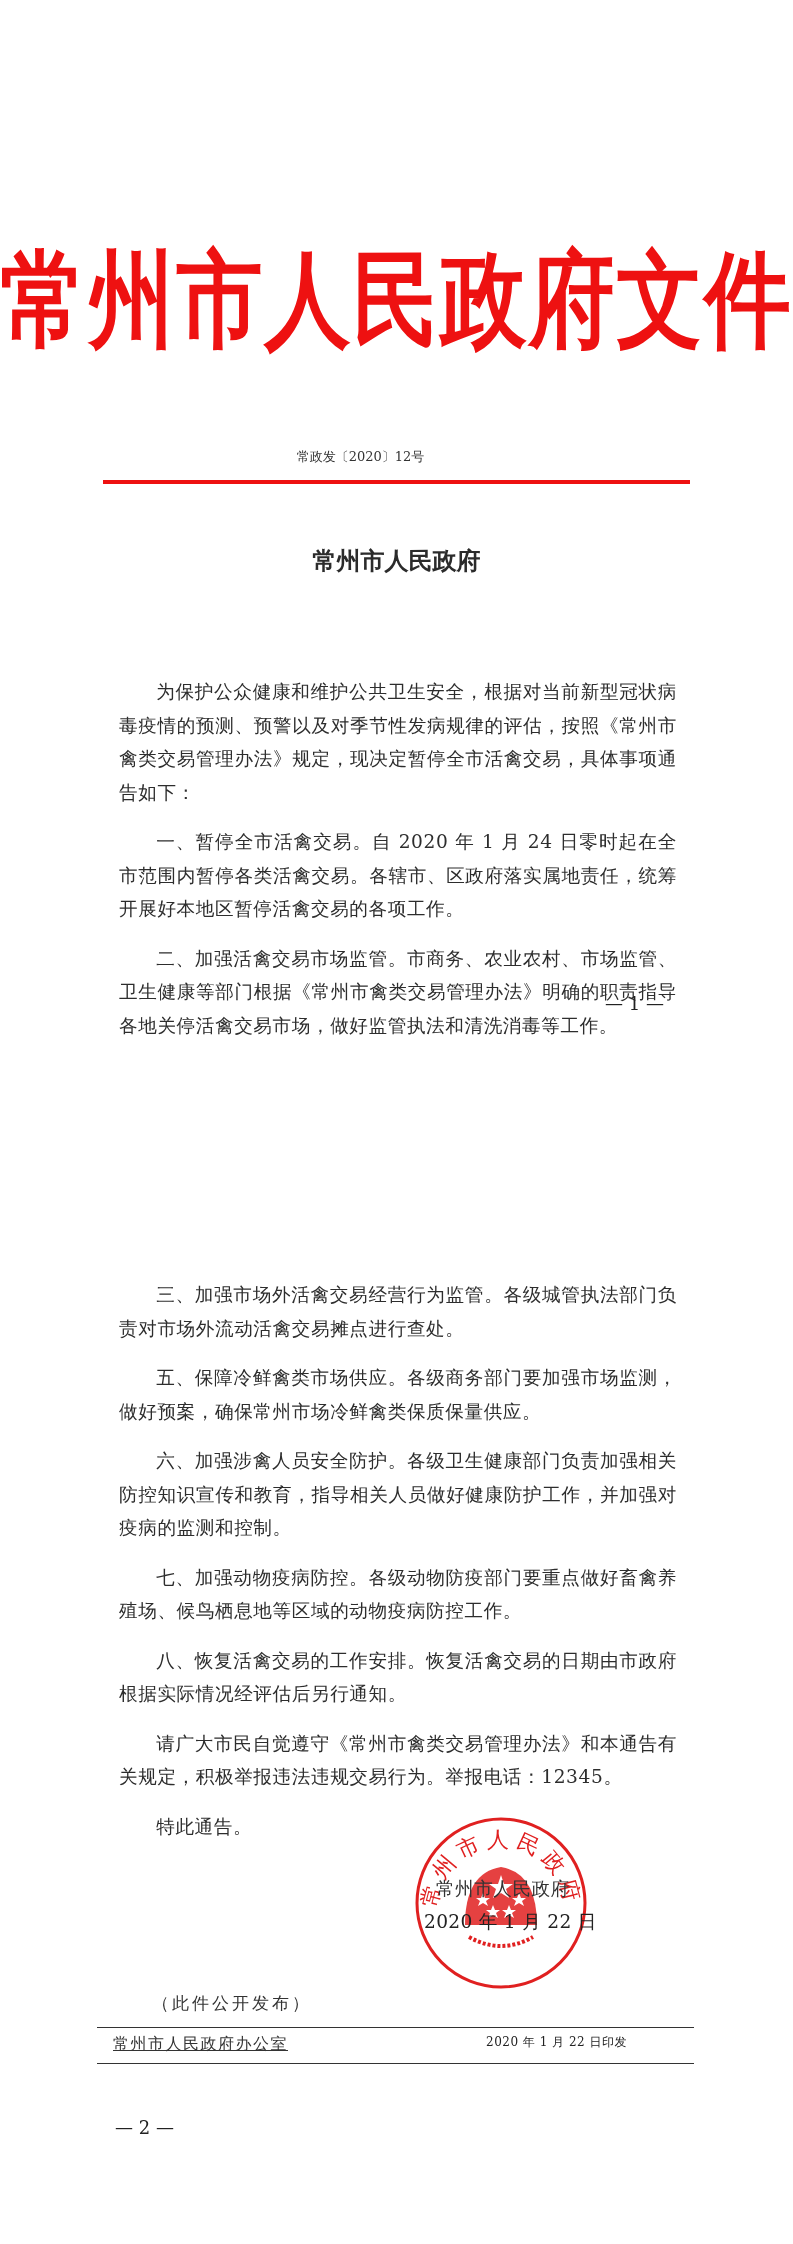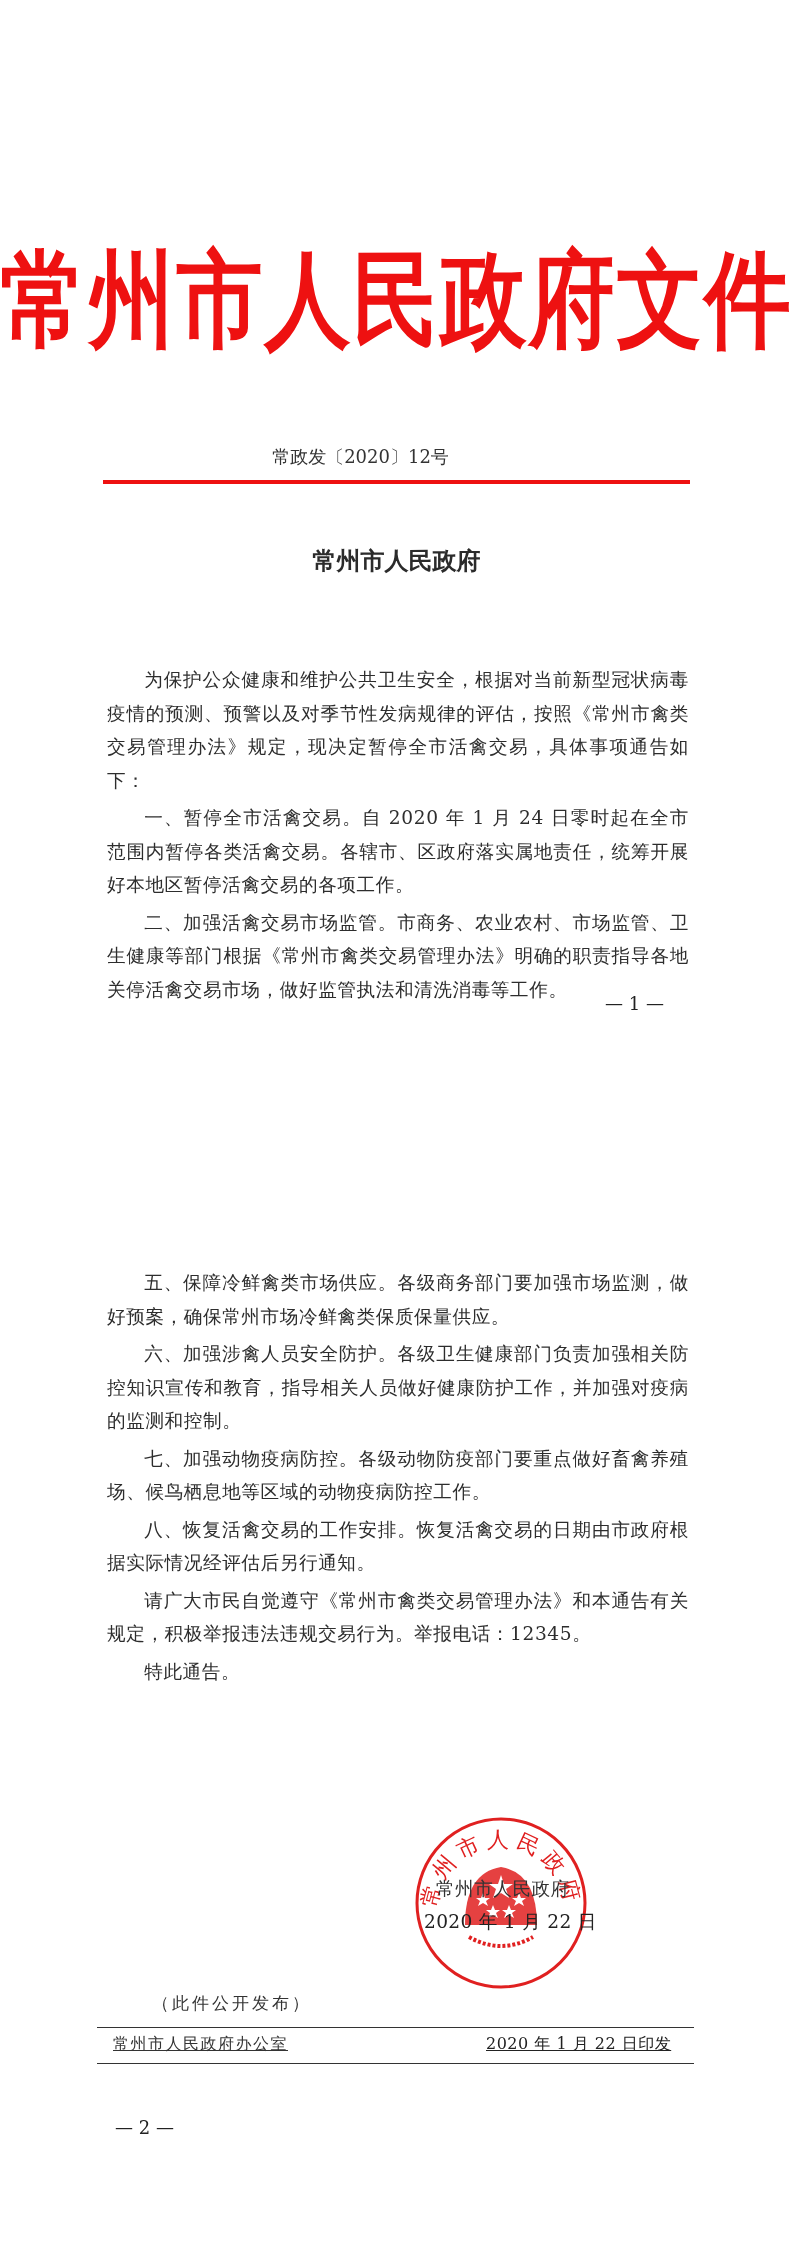--- a/index.html
+++ b/index.html
@@ -3,54 +3,55 @@
   <meta charset="utf-8">
   <style>
     html, body { margin: 0; padding: 0; background: #ffffff; }
     body { width: 793px; height: 2244px; position: relative; overflow: hidden;
            font-family: "DejaVu Serif", "Liberation Serif", serif; color: #2a2a2a; }
     .abs { position: absolute; }
     .red-title { left: 0; width: 793px; top: 232px; text-align: center;
                  color: #ee1111; font-size: 86px; line-height: 110px; font-weight: bold;
                  letter-spacing: 2px; transform: scaleY(1.22); transform-origin: center top;
                  font-family: "DejaVu Serif", "Liberation Serif", serif; }
-    .doc-number { left: 0; width: 721px; top: 445px; text-align: center; font-size: 18px; line-height: 24px; color: #333; }
+    .doc-number { left: 0; width: 721px; top: 445px; text-align: center; font-size: 13px; line-height: 24px; color: #333; }
     .red-rule { left: 103px; width: 587px; top: 480px; height: 4px; background: #ee1111; }
     .heading { left: 0; width: 793px; top: 542px; text-align: center; font-size: 24px; line-height: 38px; font-weight: bold; color: #2b2b2b; }
     .body-block { left: 103px; width: 590px; font-size: 18.6px; line-height: 33.5px; letter-spacing: 0.6px; text-align: justify; text-align-last: left; color: #2d2d2d; }
-    .body-block p { margin: 4px; text-indent: 2em; }
+    .body-block p { margin: 16px; text-indent: 2em; }
     .page-num-1 { left: 605px; top: 993px; font-size: 18px; color: #222; }
     .page-num-2 { left: 115px; top: 2117px; font-size: 18px; color: #222; }
     .stamp { left: 413px; top: 1815px; width: 176px; height: 176px; }
     .sign-org { left: 436px; top: 1876px; font-size: 18.6px; color: #333; letter-spacing: 0.5px; }
     .sign-date { left: 424px; top: 1909px; font-size: 18.6px; color: #222; letter-spacing: 0.3px; }
     .public-note { left: 152px; top: 1973px; font-size: 17px; color: #333; letter-spacing: 3px; margin-top: 19px; }
     .footer-rule { left: 97px; width: 597px; height: 1px; background: #333; }
     .footer-left { left: 113px; top: 2034px; font-size: 16px; color: #333; letter-spacing: 1.5px; text-decoration: underline; }
-    .footer-right { left: 486px; top: 2034px; font-size: 16px; color: #222; letter-spacing: 0.5px; text-decoration: underline; }
+    .footer-right { left: 486px; top: 2034px; font-size: 12px; color: #222; letter-spacing: 0.5px; }
   </style>
 </head>
 <body>
 
 <div class="abs red-title">常州市人民政府文件</div>
 <div class="abs doc-number">常政发〔2020〕12号</div>
 <div class="abs red-rule"></div>
 
 <div class="abs heading">
   <div>常州市人民政府</div>
 </div>
 
 <div class="abs body-block" style="top:659px;">
   <p>为保护公众健康和维护公共卫生安全，根据对当前新型冠状病毒疫情的预测、预警以及对季节性发病规律的评估，按照《常州市禽类交易管理办法》规定，现决定暂停全市活禽交易，具体事项通告如下：</p>
   <p>一、暂停全市活禽交易。自 2020 年 1 月 24 日零时起在全市范围内暂停各类活禽交易。各辖市、区政府落实属地责任，统筹开展好本地区暂停活禽交易的各项工作。</p>
   <p>二、加强活禽交易市场监管。市商务、农业农村、市场监管、卫生健康等部门根据《常州市禽类交易管理办法》明确的职责指导各地关停活禽交易市场，做好监管执法和清洗消毒等工作。</p>
 </div>
 <div class="abs page-num-1">— 1 —</div>
 
 <div class="abs body-block" style="top:1262px;">
+  <p>三、加强市场外活禽交易经营行为监管。各级城管执法部门负责对市场外流动活禽交易摊点进行查处。</p>
   <p>五、保障冷鲜禽类市场供应。各级商务部门要加强市场监测，做好预案，确保常州市场冷鲜禽类保质保量供应。</p>
   <p>六、加强涉禽人员安全防护。各级卫生健康部门负责加强相关防控知识宣传和教育，指导相关人员做好健康防护工作，并加强对疫病的监测和控制。</p>
   <p>七、加强动物疫病防控。各级动物防疫部门要重点做好畜禽养殖场、候鸟栖息地等区域的动物疫病防控工作。</p>
   <p>八、恢复活禽交易的工作安排。恢复活禽交易的日期由市政府根据实际情况经评估后另行通知。</p>
   <p>请广大市民自觉遵守《常州市禽类交易管理办法》和本通告有关规定，积极举报违法违规交易行为。举报电话：12345。</p>
   <p>特此通告。</p>
 </div>
 
 <div class="abs stamp">
   <svg width="176" height="176" viewBox="0 0 176 176">

